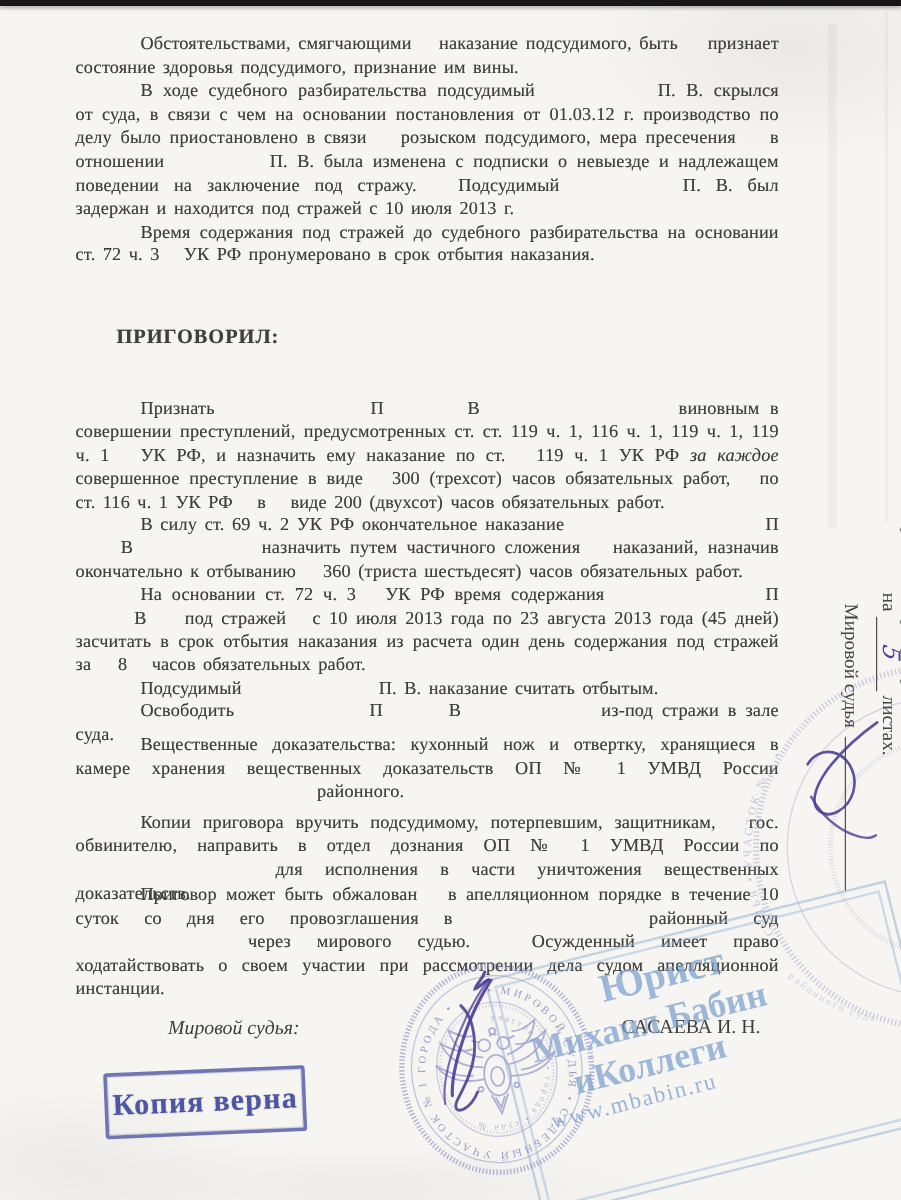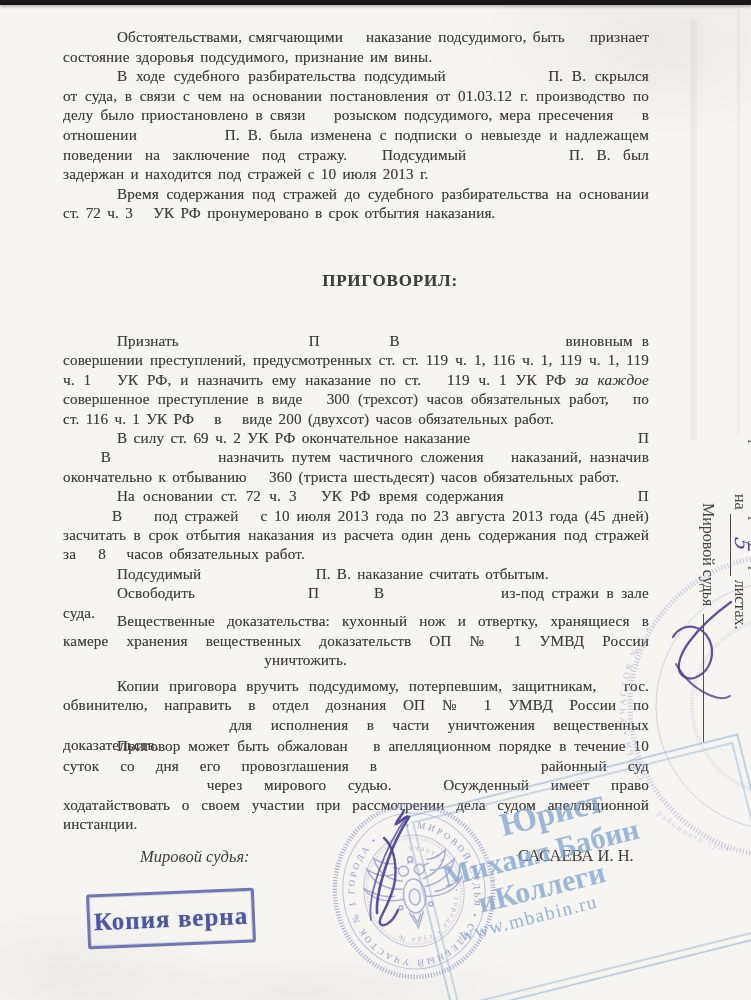--- a/index.html
+++ b/index.html
@@ -21,21 +21,21 @@
   .para{
     text-align:justify;text-indent:54px;margin:0;
     font-size:15.2px;line-height:19.6px;word-spacing:2.2px;letter-spacing:.15px;
     text-shadow:0 0 .5px rgba(64,62,59,.55);
   }
   .vblock .para{line-height:19.4px;}
   .g{display:inline-block;height:1px;}
   .it{font-style:italic;}
   .heading{
     position:absolute;left:63px;top:271px;width:586px;margin:0;padding-left:34px;
-    text-align:center;font-size:17px;font-weight:bold;letter-spacing:.8px;
+    font-size:17px;font-weight:bold;letter-spacing:.8px;
     text-shadow:0 0 .6px rgba(64,62,59,.6);
   }
   .sig-label{position:absolute;left:100px;top:847px;font-style:italic;font-size:16.5px;margin-left:40px;}
   .sig-name{position:absolute;left:518px;top:846px;font-size:16.5px;}
   .copy-stamp{
     position:absolute;left:87px;top:891px;width:162px;height:49px;
     border:3px solid rgba(77,86,163,.8);border-radius:3px;
     box-shadow:inset 0 0 0 1px rgba(77,86,163,.2);
     transform:rotate(-2.4deg);
     display:flex;align-items:center;justify-content:center;
@@ -77,21 +77,21 @@
 
   <div class="flow vblock" style="top:331px">
     <p class="para"><span>Признать</span> <span class="g" style="width: 112px;"></span> <span>П</span> <span class="g" style="width: 52px;"></span> <span>В</span> <span class="g" style="width: 148px;"></span> <span>виновным в совершении преступлений, предусмотренных ст. ст. 119 ч. 1, 116 ч. 1, 119 ч. 1, 119 ч. 1</span> <span class="g" style="width: 8px;"></span> <span>УК РФ, и назначить ему наказание по ст.</span> <span class="g" style="width: 8px;"></span> <span>119 ч. 1 УК РФ</span> <span class="it">за каждое</span> <span>совершенное преступление в виде</span> <span class="g" style="width: 8px;"></span> <span>300 (трехсот) часов обязательных работ,</span> <span class="g" style="width: 8px;"></span> <span>по ст. 116 ч. 1 УК РФ</span> <span class="g" style="width: 8px;"></span> <span>в</span> <span class="g" style="width: 8px;"></span> <span>виде 200 (двухсот) часов обязательных работ.</span> </p>
     <p class="para"><span>В силу ст. 69 ч. 2 УК РФ окончательное наказание</span> <span class="g" style="width: 155px;"></span> <span>П</span> <span class="g" style="width: 30px;"></span> <span>В</span> <span class="g" style="width: 92px;"></span> <span>назначить путем частичного сложения</span> <span class="g" style="width: 12px;"></span> <span>наказаний, назначив окончательно к отбыванию</span> <span class="g" style="width: 10px;"></span> <span>360 (триста шестьдесят) часов обязательных работ.</span> </p>
     <p class="para"><span>На основании ст. 72 ч. 3</span> <span class="g" style="width: 8px;"></span> <span>УК РФ время содержания</span> <span class="g" style="width: 118px;"></span> <span>П</span> <span class="g" style="width: 42px;"></span> <span>В</span> <span class="g" style="width: 18px;"></span> <span>под стражей</span> <span class="g" style="width: 8px;"></span> <span>с 10 июля 2013 года по 23 августа 2013 года (45 дней) засчитать в срок отбытия наказания из расчета один день содержания под стражей за</span> <span class="g" style="width: 10px;"></span> <span>8</span> <span class="g" style="width: 8px;"></span> <span>часов обязательных работ.</span> </p>
     <p class="para"><span>Подсудимый</span> <span class="g" style="width: 102px;"></span> <span>П. В. наказание считать отбытым.</span> </p>
     <p class="para"><span>Освободить</span> <span class="g" style="width: 98px;"></span> <span>П</span> <span class="g" style="width: 40px;"></span> <span>В</span> <span class="g" style="width: 102px;"></span> <span>из-под стражи в зале суда.</span> </p>
   </div>
 
   <div class="flow" style="top:611px">
-    <p class="para"><span>Вещественные доказательства: кухонный нож и отвертку, хранящиеся в камере хранения вещественных доказательств ОП № 1 УМВД России</span> <span class="g" style="width: 195px;"></span> <span>уничтожить.</span> </p>
+    <p class="para"><span>Вещественные доказательства: кухонный нож и отвертку, хранящиеся в камере хранения вещественных доказательств ОП № 1 УМВД России</span> <span class="g" style="width: 195px;"></span> <span>районного.</span> </p>
     <p class="para" style="margin-top:6px"><span>Копии приговора вручить подсудимому, потерпевшим, защитникам,</span> <span class="g" style="width: 8px;"></span> <span>гос. обвинителю, направить в отдел дознания ОП № 1 УМВД России по</span> <span class="g" style="width: 148px;"></span> <span>для исполнения в части уничтожения вещественных доказательств.</span> </p>
   </div>
 
   <div class="flow" style="top:736px">
     <p class="para"><span>Приговор может быть обжалован</span> <span class="g" style="width: 10px;"></span> <span>в апелляционном порядке в течение 10 суток со дня его провозглашения в</span> <span class="g" style="width: 122px;"></span> <span>районный суд</span> <span class="g" style="width: 122px;"></span> <span>через мирового судью.</span> <span class="g" style="width: 8px;"></span> <span>Осужденный имеет право ходатайствовать о своем участии при рассмотрении дела судом апелляционной инстанции.</span> </p>
   </div>
 
   <span class="sig-label">Мировой судья:</span>
   <span class="sig-name">САСАЕВА И. Н.</span>
 

